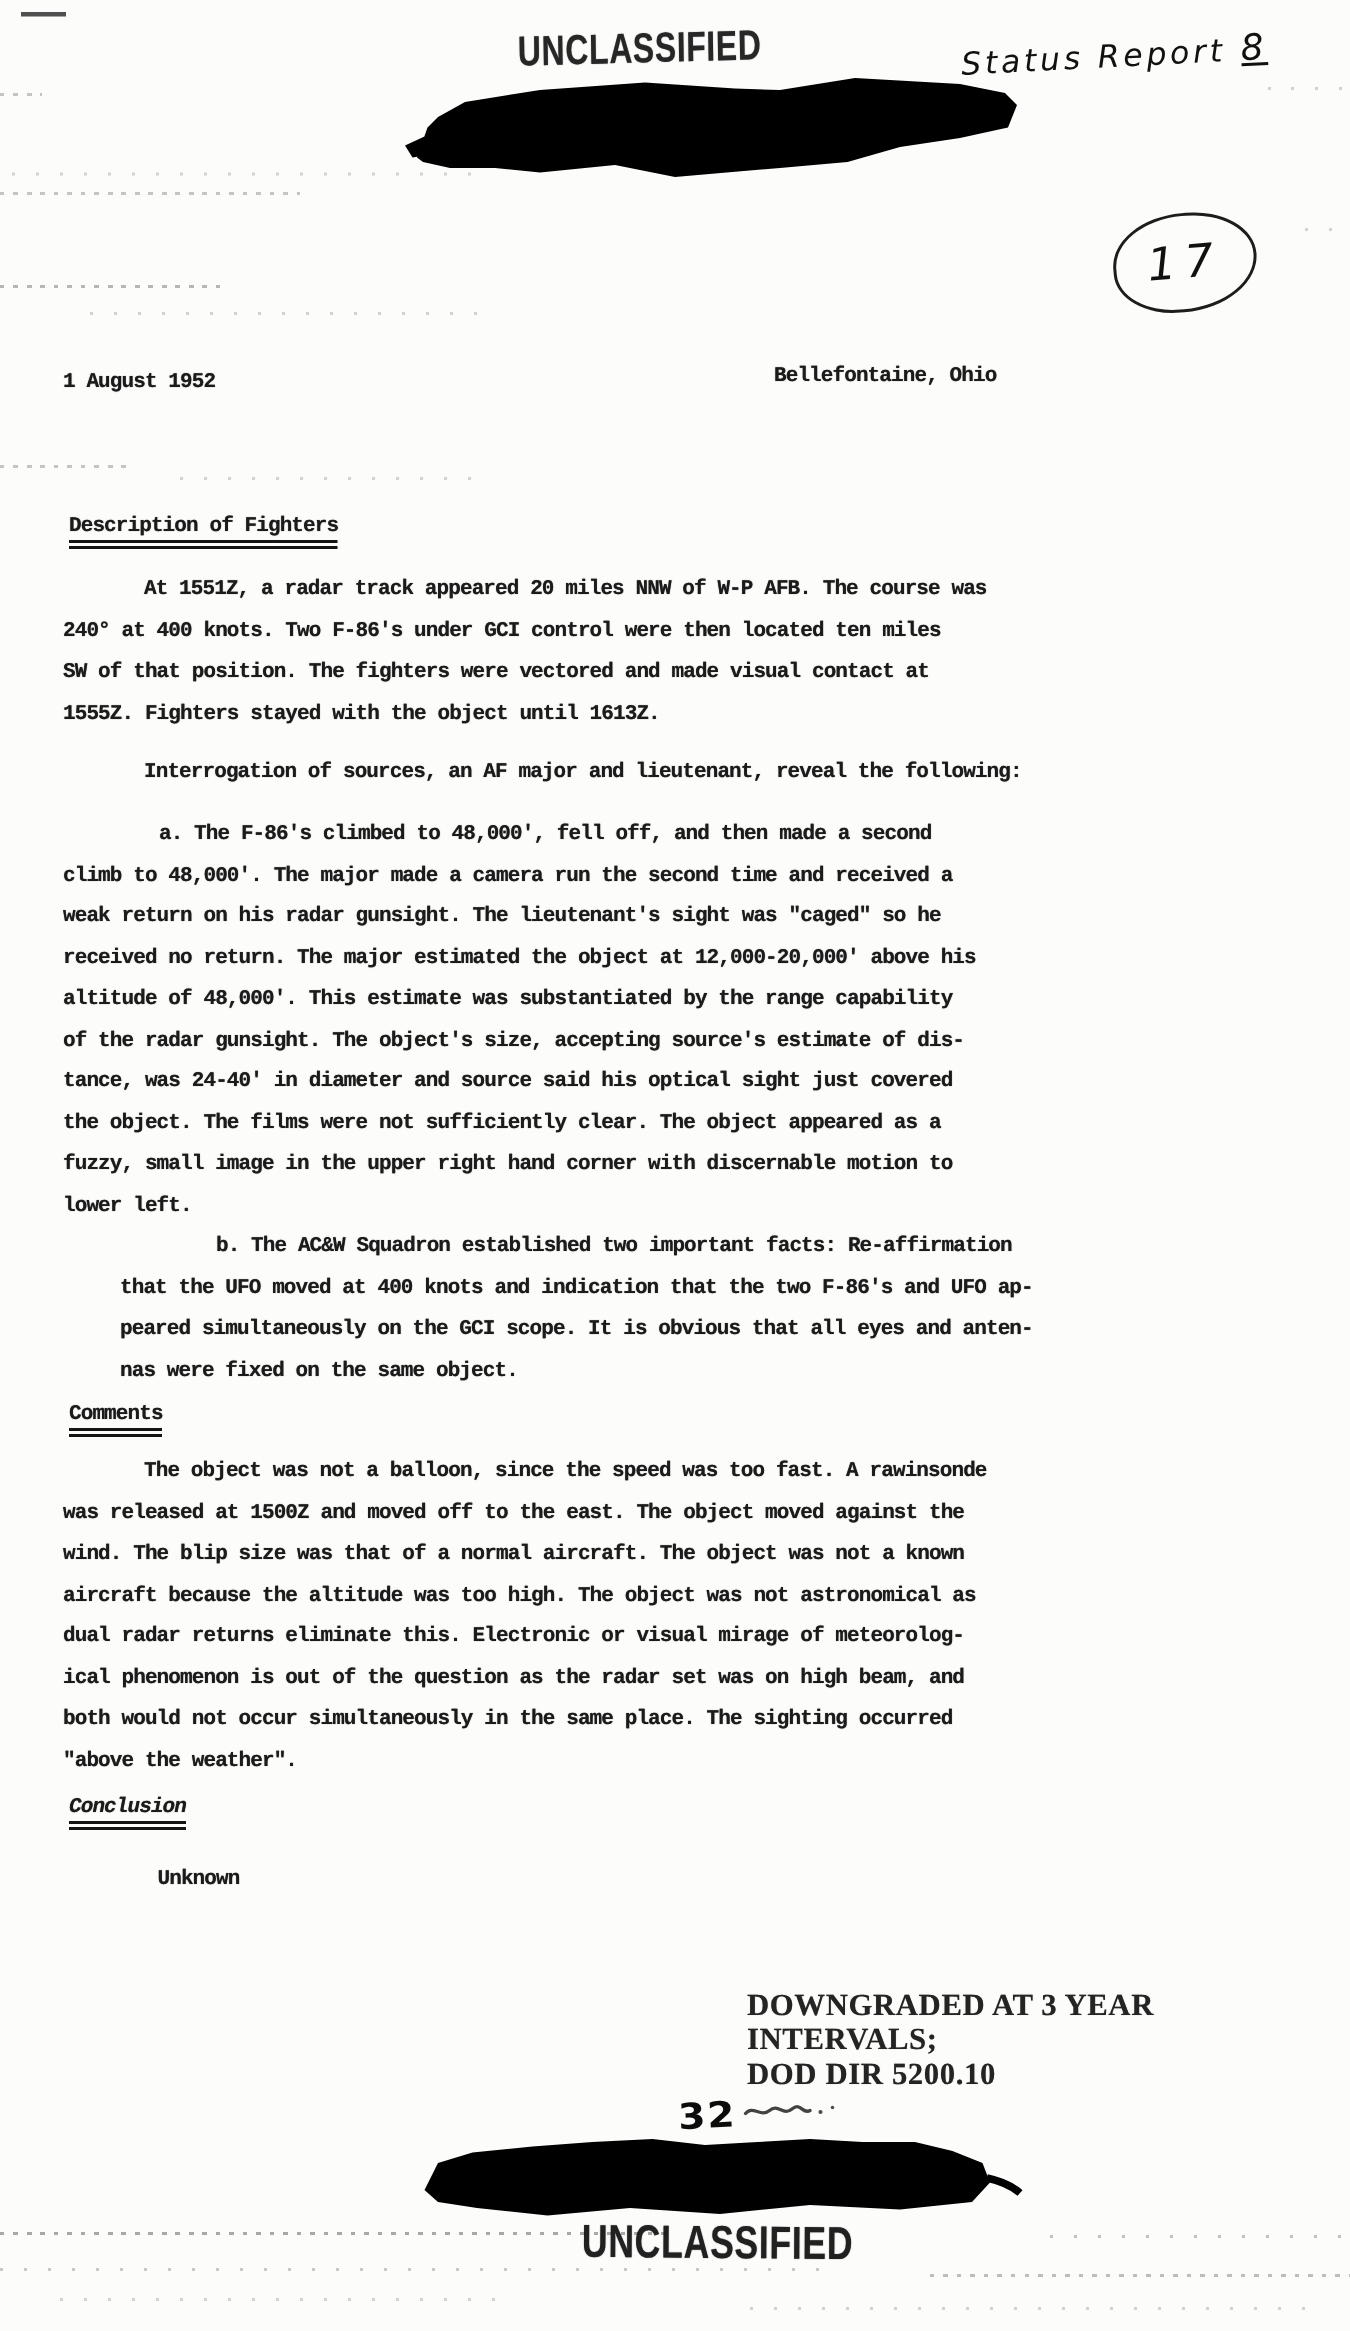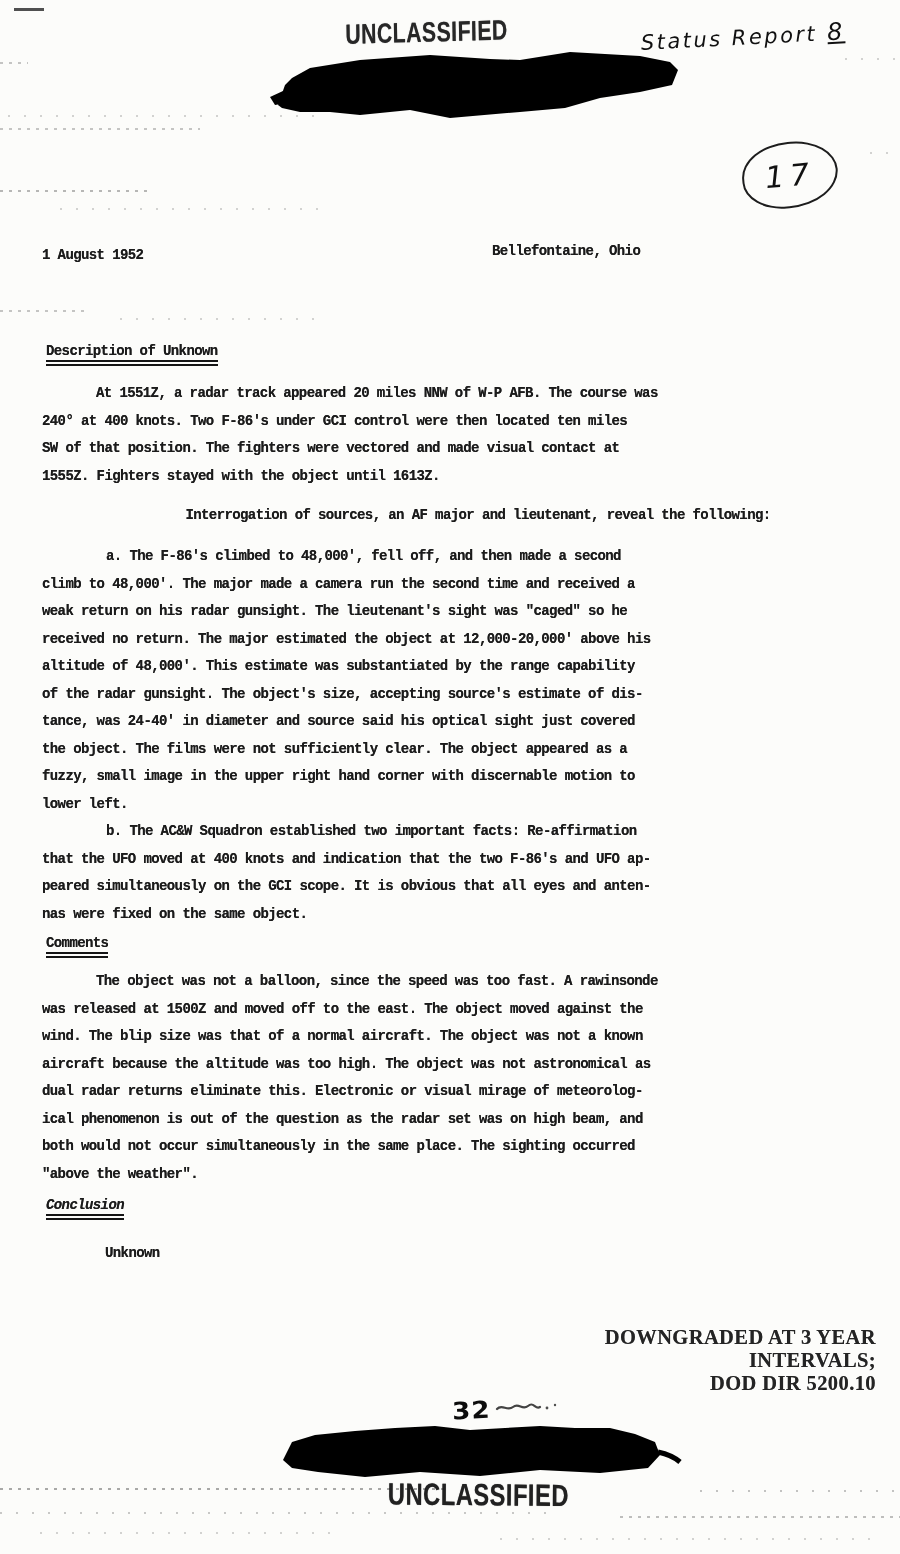--- a/index.html
+++ b/index.html
@@ -36,21 +36,21 @@
   }
   .stamp-bottom {
     left:388px; top:1477px; font-size:28px; letter-spacing:0.5px;
     transform:scale(0.85,1.1) rotate(0.4deg); transform-origin:left top;
     opacity:0.95;
   }
   .footer-stamp {
     position:absolute; left:498px; top:1326px; width:378px;
     font-family:"Liberation Serif","DejaVu Serif",serif;
     font-weight:700; font-size:20.5px; line-height:23px;
-    letter-spacing:0.4px; color:#242424; text-align:right;
+    letter-spacing:0.4px; color:#242424; text-align:left;
     text-shadow:0 0 0.5px rgba(0,0,0,0.5);
   }
   
   .hand {
     position:absolute; color:#111;
     font-family:"DejaVu Sans",sans-serif; font-style:italic;
   }
   .hand-note {
     left:640px; top:28px; font-size:21px; letter-spacing:2.5px;
     transform:rotate(-3deg); transform-origin:left top; font-weight:500;
@@ -108,43 +108,43 @@
 
   <div class="hand hand-note">
     <span>Status Report</span><span class="num">8</span>
   </div>
 
   <div class="hand circled-number">
     <span>17</span>
   </div>
 
   <div class="typ" style="left:42px; top:242px;">1 August 1952</div>
-  <div class="typ" style="left:492px; top:238px;text-align:right;">Bellefontaine, Ohio</div>
+  <div class="typ" style="left:516px; top:238px;text-align:right;">Bellefontaine, Ohio</div>
 
-  <div class="typ" style="left:46px; top:338px;"><span class="heading-underline">Description of Unknown</span></div>
+  <div class="typ" style="left:46px; top:338px;"><span class="heading-underline">Description of Fighters</span></div>
 
   <div class="typ para indent1" style="top:380px;">At 1551Z, a radar track appeared 20 miles NNW of W-P AFB.  The course was
 240° at 400 knots.  Two F-86's under GCI control were then located ten miles
 SW of that position.  The fighters were vectored and made visual contact at
 1555Z.  Fighters stayed with the object until 1613Z.</div>
 
-  <div class="typ para indent1" style="top:502px;text-align:center;">Interrogation of sources, an AF major and lieutenant, reveal the following:</div>
+  <div class="typ para indent1" style="top:502px;">Interrogation of sources, an AF major and lieutenant, reveal the following:</div>
 
   <div class="typ para indent2" style="top:543px;">a.  The F-86's climbed to 48,000', fell off, and then made a second
 climb to 48,000'.  The major made a camera run the second time and received a
 weak return on his radar gunsight.  The lieutenant's sight was "caged" so he
 received no return.  The major estimated the object at 12,000-20,000' above his
 altitude of 48,000'.  This estimate was substantiated by the range capability
 of the radar gunsight.  The object's size, accepting source's estimate of dis-
 tance, was 24-40' in diameter and source said his optical sight just covered
 the object.  The films were not sufficiently clear.  The object appeared as a
 fuzzy, small image in the upper right hand corner with discernable motion to
 lower left.</div>
 
-  <div class="typ para indent2" style="top:818px;">b.  The AC&amp;W Squadron established two important facts:  Re-affirmation
+  <div class="typ para indent2" style="top:818px;margin-left:38px;">b.  The AC&amp;W Squadron established two important facts:  Re-affirmation
 that the UFO moved at 400 knots and indication that the two F-86's and UFO ap-
 peared simultaneously on the GCI scope.  It is obvious that all eyes and anten-
 nas were fixed on the same object.</div>
 
   <div class="typ" style="left:46px; top:930px;"><span class="heading-underline">Comments</span></div>
 
   <div class="typ para indent1" style="top:968px;">The object was not a balloon, since the speed was too fast.  A rawinsonde
 was released at 1500Z and moved off to the east.  The object moved against the
 wind.  The blip size was that of a normal aircraft.  The object was not a known
 aircraft because the altitude was too high.  The object was not astronomical as

